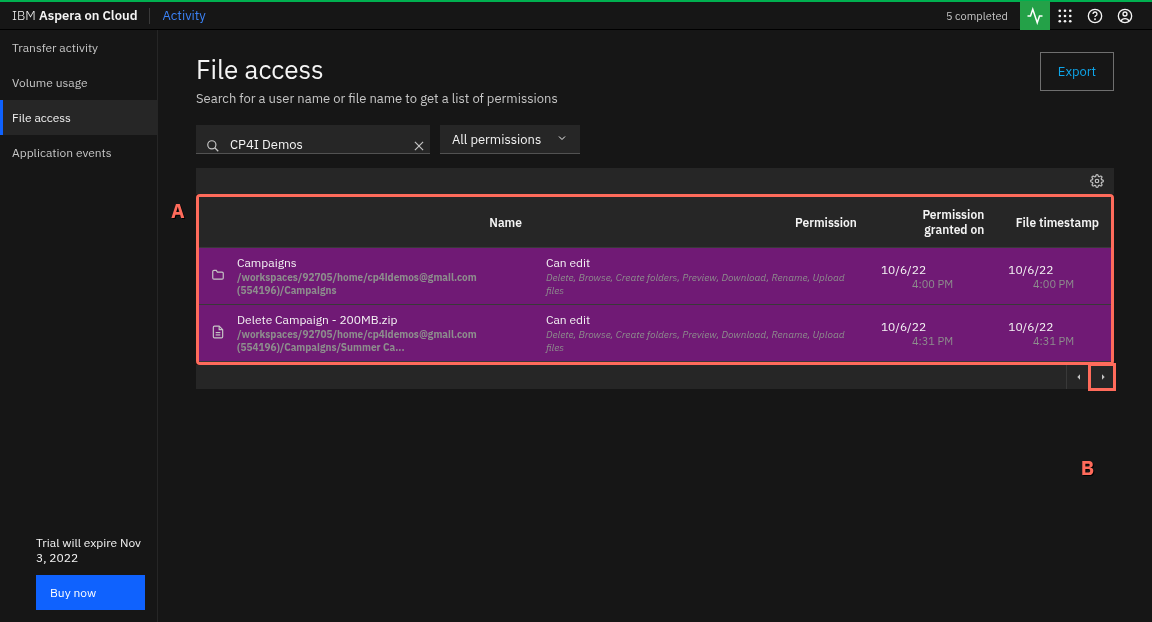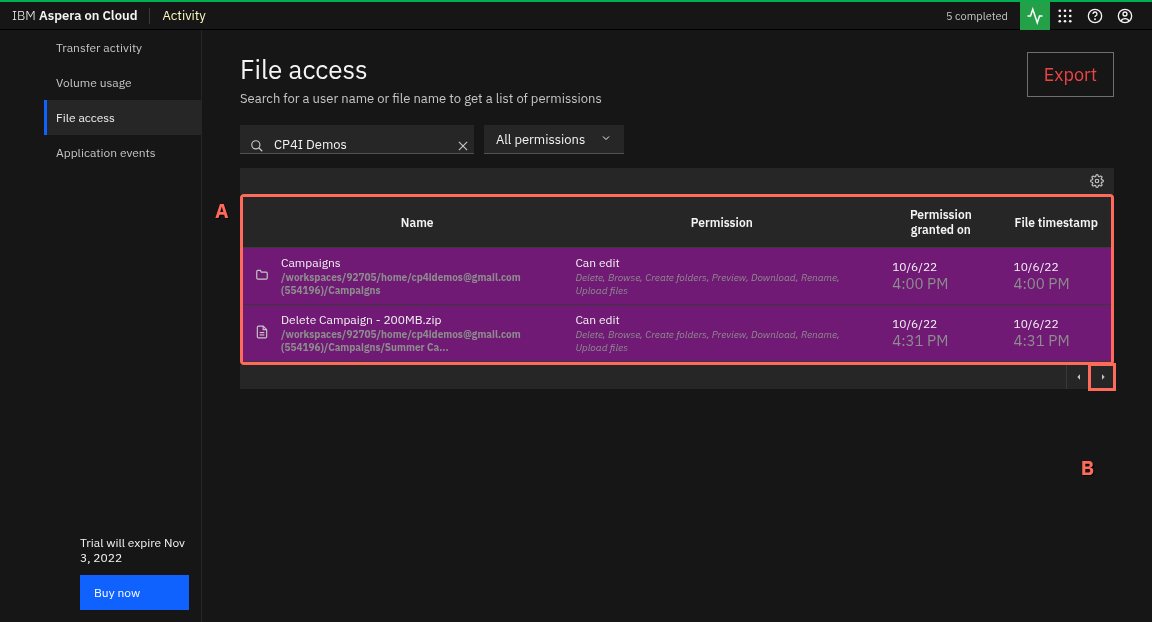--- a/index.html
+++ b/index.html
@@ -2,59 +2,59 @@
 <html><head>
 <meta charset="utf-8">
 <style>
 * { margin: 0; padding: 0; box-sizing: border-box; font-family: 'IBM Plex Sans', -apple-system, BlinkMacSystemFont, sans-serif; }
 body { background: #161616; color: #f4f4f4; width: 1152px; height: 622px; overflow: hidden; position: relative; }
 .topbar { height: 30px; background: #161616; border-bottom: 1px solid #000; display: flex; align-items: center; padding: 12px 12px; justify-content: space-between; border-top: 2px solid #00b050; }
 .topbar-left { display: flex; align-items: center; gap: 12px; }
 .brand { font-size: 13px; font-weight: 300; }
 .brand b { font-weight: 600; }
 .divider { width: 1px; height: 16px; background: #393939; }
-.activity-label { font-size: 13px; color: #fef9c3; }
+.activity-label { font-size: 13px; color: #3b82f6; }
 .topbar-right { display: flex; align-items: center; gap: 0; }
 .completed { font-size: 11px; color: #c6c6c6; padding: 0 12px; }
 .icon-btn { width: 30px; height: 30px; display: flex; align-items: center; justify-content: center; color: #f4f4f4; cursor: pointer; }
 .icon-btn.green { background: #24a148; }
-.main-layout { display: flex; height: calc(100% - 30px); padding-left: 44px; }
+.main-layout { display: flex; height: calc(100% - 30px); }
 .sidebar { width: 158px; background: #161616; border-right: 1px solid #262626; display: flex; flex-direction: column; }
 .sidebar-nav { flex: 1; }
 .sidebar-item { padding: 10px 12px; font-size: 12px; color: #c6c6c6; cursor: pointer; }
 .sidebar-item.active { background: #262626; color: #f4f4f4; border-left: 3px solid #0f62fe; padding-left: 9px; }
 .trial-box { padding: 12px; margin-left: 24px; }
 .trial-text { font-size: 12px; color: #f4f4f4; margin-bottom: 10px; }
 .buy-btn { background: #0f62fe; color: #fff; border: none; padding: 10px 14px; font-size: 12px; cursor: pointer; width: 100%; text-align: left; }
 .content { flex: 1; background: #161616; padding: 0; overflow: auto; }
 .content-header { display: flex; justify-content: space-between; align-items: flex-start; padding: 22px 38px 18px 38px; }
 .page-title { font-size: 26px; font-weight: 400; color: #f4f4f4; }
 .page-subtitle { font-size: 13px; color: #c6c6c6; margin-top: 4px; }
-.export-btn { background: transparent; border: 1px solid #6f6f6f; color: #ef4444; padding: 10px 16px; font-size: 18px; cursor: pointer; min-width: 74px; }
+.export-btn { background: transparent; border: 1px solid #6f6f6f; color: #0ea5e9; padding: 10px 16px; font-size: 13px; cursor: pointer; min-width: 74px; }
 .filters { display: flex; gap: 10px; padding: 0 38px 14px 38px; }
 .search-box { position: relative; background: #262626; width: 234px; height: 29px; display: flex; align-items: flex-end; border-bottom: 1px solid #525252; }
 .search-icon-wrap { padding: 0 10px; color: #c6c6c6; display:flex; align-items:center; }
 .search-input { background: transparent; border: none; color: #f4f4f4; font-size: 13px; flex: 1; outline: none; }
 .clear-btn { padding: 0 10px; color: #c6c6c6; cursor: pointer; display:flex; align-items:center; }
 .select-box { background: #262626; width: 140px; height: 29px; display: flex; align-items: center; justify-content: space-between; padding: 0 12px; font-size: 13px; color: #f4f4f4; cursor: pointer; border-bottom: 1px solid #525252; }
 .table-wrap { margin: 0 38px; }
 .table-toolbar { background: #262626; height: 26px; display: flex; justify-content: flex-end; align-items: center; padding: 0 10px; }
 .gear-btn { color: #c6c6c6; cursor: pointer; display:flex; align-items:center; }
 .highlight-box { border: 3px solid #ff6b5b; border-radius: 4px; position: relative; }
 .annotation-a { position: absolute; left: -28px; top: 0px; font-size: 20px; font-weight: 900; color: #ff6b5b; text-shadow: 1px 1px 0 #000; }
 .table { width: 100%; border-collapse: collapse; }
-.table th { background: #262626; text-align: center; font-size: 12px; font-weight: 600; padding: 10px 12px; color: #f4f4f4; border-bottom: 1px solid #393939; }
+.table th { background: #262626; text-align: right; font-size: 12px; font-weight: 600; padding: 10px 12px; color: #f4f4f4; border-bottom: 1px solid #393939; }
 .table th.name-col { padding-left: 40px; }
 .table td { background: #701a75; padding: 7px 12px; font-size: 11px; vertical-align: middle; border-bottom: 1px solid #393939; }
 .row-name { font-size: 12px; color: #f4f4f4; }
 .row-path { font-size: 10px; color: #8d8d8d; margin-top: 1px; font-weight: bold; }
 .row-perm { font-size: 12px; color: #f4f4f4; }
 .row-perm-detail { font-size: 10px; color: #8d8d8d; margin-top: 1px; font-style: italic; }
 .row-date { font-size: 12px; color: #f4f4f4; }
-.row-time { font-size: 15px; color: #8d8d8d; }
+.row-time { font-size: 11px; color: #8d8d8d; text-align: center; }
 .pager { background: #262626; height: 24px; display: flex; justify-content: flex-end; align-items: stretch; }
 .pager-btn { width: 24px; display: flex; align-items: center; justify-content: center; color: #c6c6c6; cursor: pointer; border-left: 1px solid #393939; }
 .pager-btn.highlight { outline: 3px solid #ff6b5b; outline-offset: -1px; position: relative; }
 .annotation-b { position: absolute; right: 20px; top: 286px; font-size: 20px; font-weight: 900; color: #ff6b5b; text-shadow: 1px 1px 0 #000; }
 .name-col { width: 321px; }
 .perm-col { width: 321px; }
 .granted-col { width: 122px; }
 .ts-col { width: 110px; }
 </style>
 </head>

